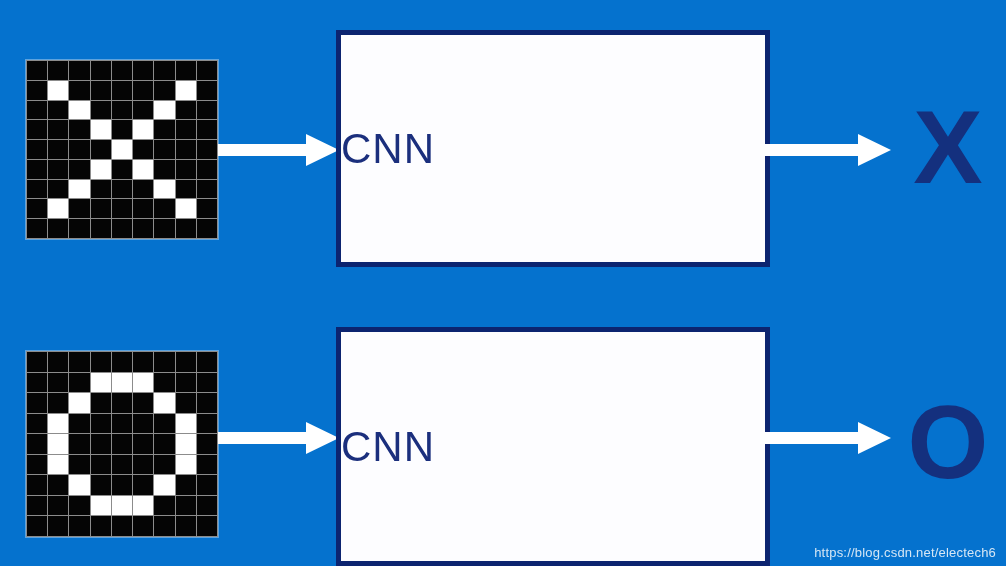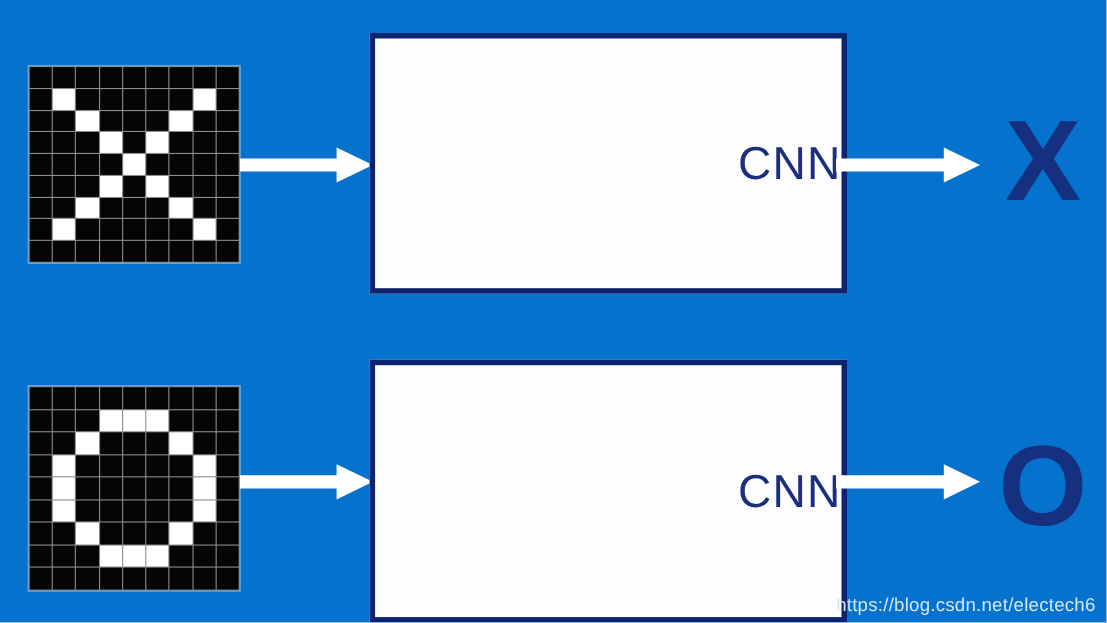--- a/index.html
+++ b/index.html
@@ -37,21 +37,21 @@
   #grid-o { left: 26px; top: 351px; width: 192px; height: 186px; }
 
   
   .cnn-box {
     position: absolute;
     background: #fdfdff;
     border: 5px solid #0c2470;
     box-sizing: border-box;
     display: flex;
     align-items: center;
-    justify-content: flex-end;
+    justify-content: flex-start;
   }
   .cnn-label {
     color: #1b2f7d;
     font-size: 42px;
     font-weight: 400;
     letter-spacing: 1px;
     line-height: 1;
     font-family: "Liberation Sans", sans-serif;
   }
   #cnn-box-top    { left: 336px; top: 30px;  width: 434px; height: 237px; }
@@ -79,21 +79,21 @@
   }
   #out-x { left: 893px; top: 95px;  width: 110px; font-size: 104px; }
   #out-o { left: 893px; top: 390px; width: 110px; font-size: 104px; }
 
   
   #watermark {
     position: absolute;
     right: 10px;
     bottom: 6px;
     color: #d5e6f5;
-    font-size: 17px;
+    font-size: 13px;
     letter-spacing: 0.2px;
     font-family: "Liberation Sans", sans-serif;
     white-space: nowrap;
   }
 </style>
 </head>
 <body>
 
 <div id="canvas">
 

